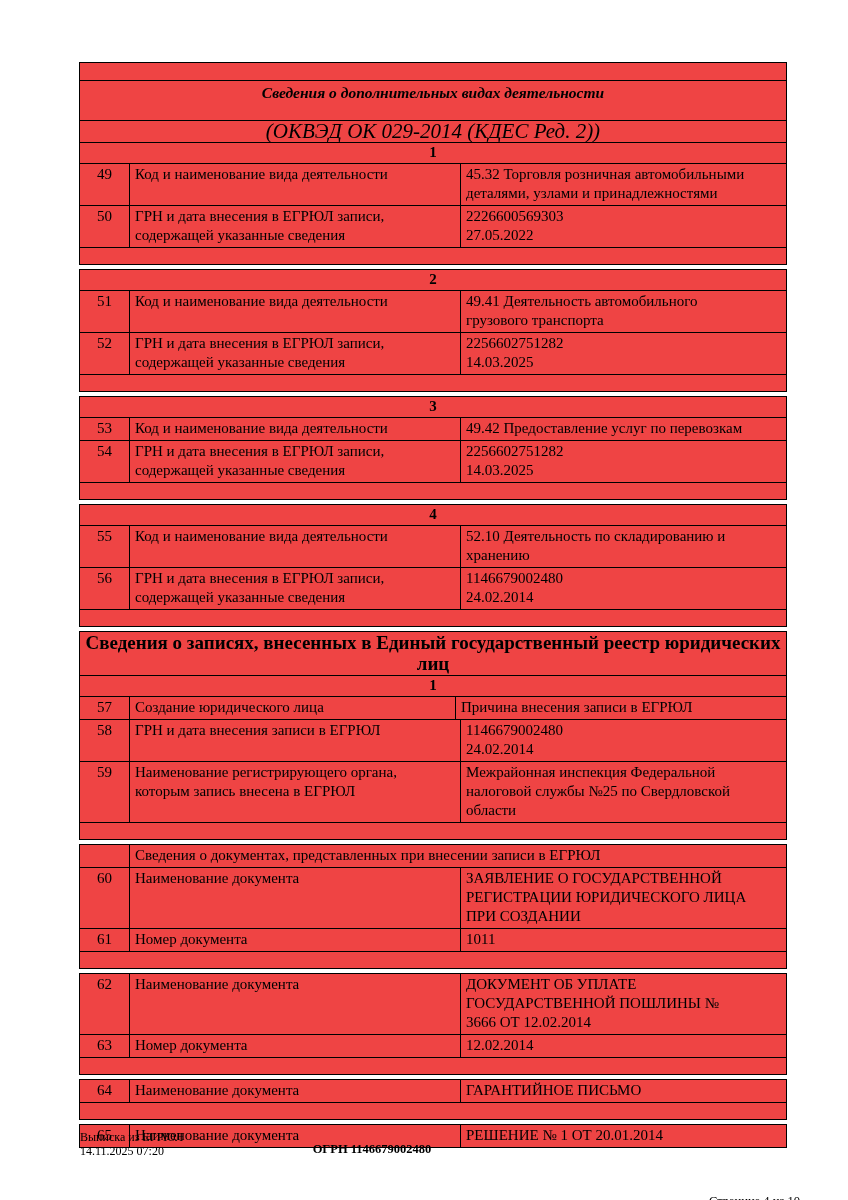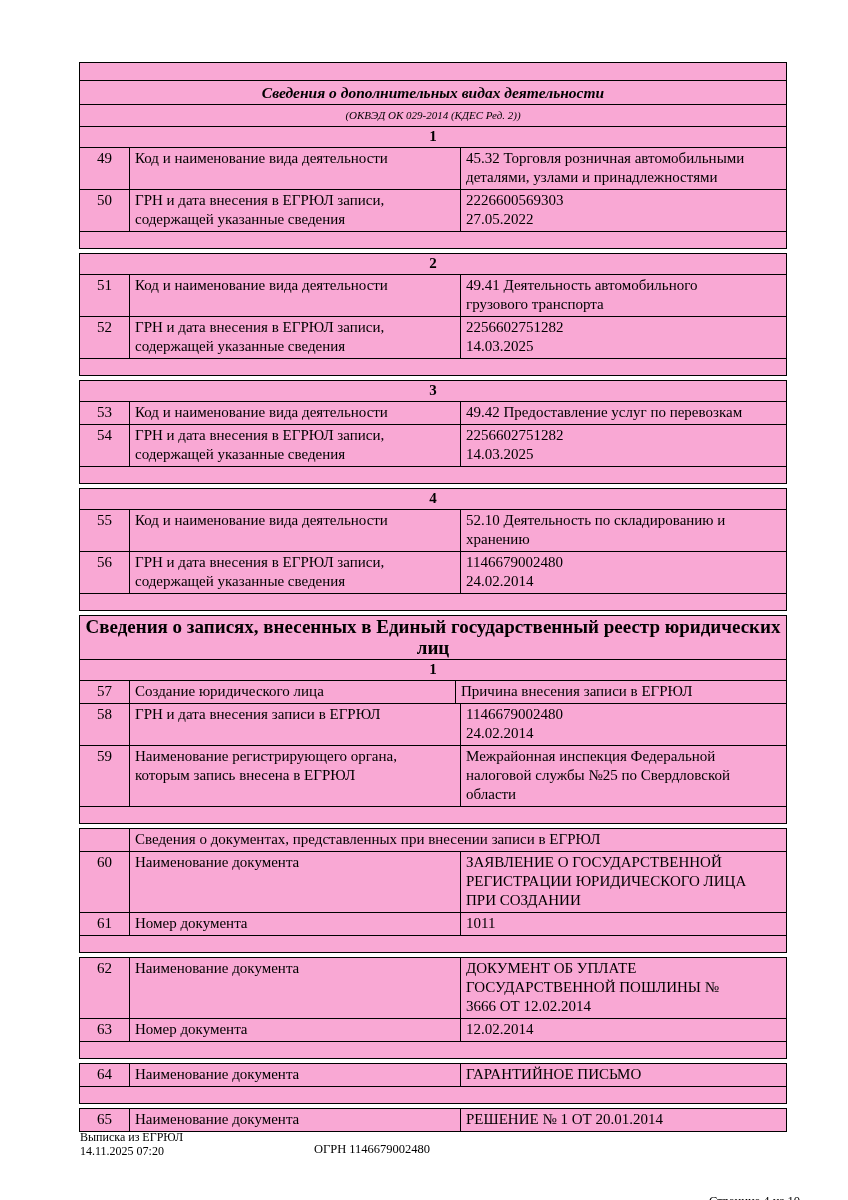--- a/index.html
+++ b/index.html
@@ -13,21 +13,21 @@
   }
   .doc {
     position: absolute;
     left: 79px; top: 62px;
     width: 708px;
   }
   .block {
     border: 1px solid #000;
     margin-bottom: 4px;
     box-sizing: border-box;
-    background: #f9a8d4;
+    background: #ef4444;
   }
   .row {
     display: flex;
     border-top: 1px solid #000;
     box-sizing: border-box;
     align-items: stretch;
   }
   .row:first-child { border-top: none; }
   .spacer-row { height: 17px; }
   .full-row {
@@ -37,23 +37,24 @@
   }
   .title-row {
     font-weight: bold;
     font-style: italic;
     font-size: 15.5px;
     line-height: 22px;
     padding-top: 1px;
   }
   .subtitle-row {
     font-style: italic;
-    font-size: 11px;
+    font-size: 21px;
     line-height: 20px;
     padding-bottom: 1px;
+    margin-top: 16px;
   }
   .bold-row {
     font-weight: bold;
     font-size: 19px;
     line-height: 21px;
     padding-bottom: 1px;
   }
   .num-row {
     font-weight: bold;
     font-size: 15px;
@@ -78,20 +79,21 @@
     font-size: 12px;
     line-height: 13.5px;
   }
   .footer-center {
     position: absolute;
     left: 0; top: 1142px;
     width: 744px;
     text-align: center;
     font-size: 12.5px;
     line-height: 14px;
+    font-weight: bold;
   }
   .footer-right {
     position: absolute;
     top: 1194px;
     right: 48px;
     font-size: 12.5px;
     line-height: 14px;
   }
 </style>
 </head>

